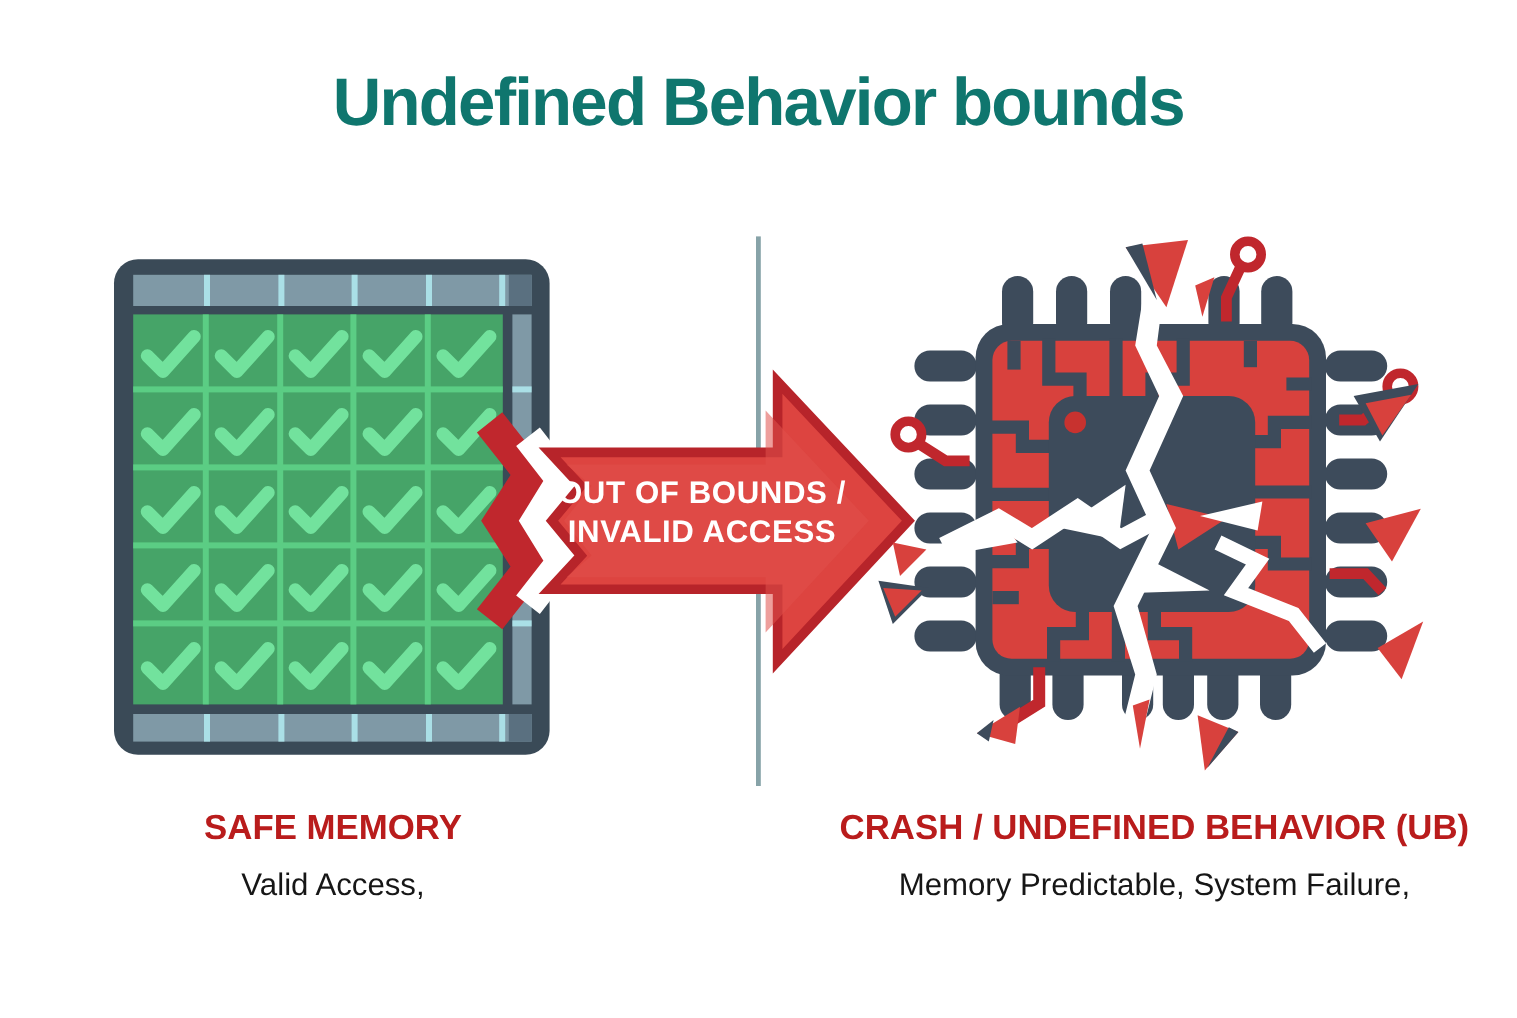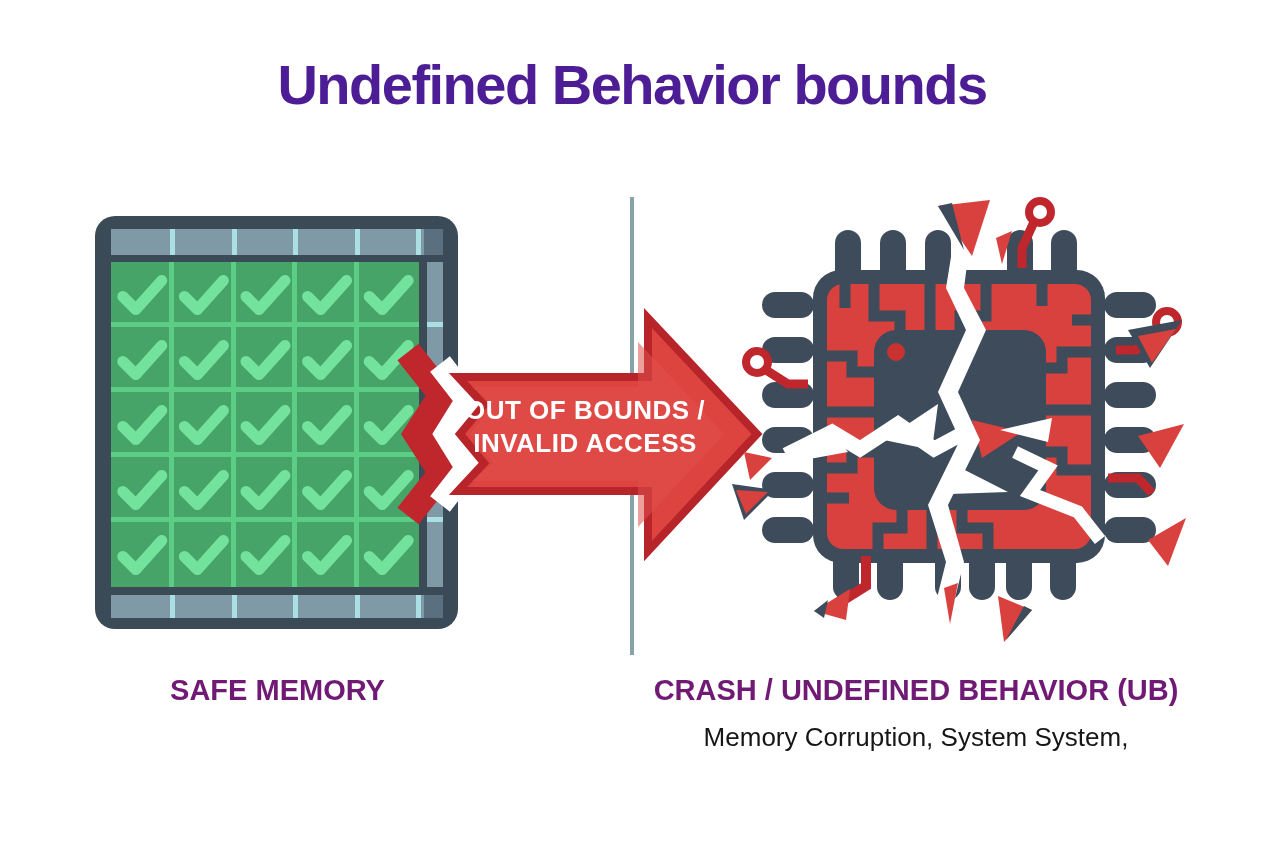--- a/index.html
+++ b/index.html
@@ -3,29 +3,29 @@
 <meta charset="utf-8">
 <style>
   html,body{margin:0;padding:0;}
   body{
     width:1264px;height:848px;position:relative;overflow:hidden;
     background:#ffffff;font-family:"Liberation Sans",sans-serif;
   }
   .title{
     position:absolute;top:52px;left:0;width:100%;
     text-align:center;font-size:56px;font-weight:bold;
-    letter-spacing:-1.5px;color:#4c1d95;
+    letter-spacing:-1.5px;color:#0f766e;
   }
   .stage{position:absolute;top:0;left:0;width:1264px;height:848px;}
   .caption{position:absolute;text-align:center;}
   .caption-left{top:674px;left:60px;width:435px;}
-  .caption-right{top:674px;left:616px;width:600px;}
+  .caption-right{top:674px;left:662px;width:600px;}
   .caption h2{
     margin:0 0 14px 0;font-size:29px;font-weight:bold;
-    color:#701a75;letter-spacing:0px;
+    color:#b91c1c;letter-spacing:0px;
   }
   .caption p{
     margin:0;font-size:26px;color:#161616;line-height:1.28;font-weight:normal;
   }
 </style>
 </head>
 <body>
 
 <div class="title">Undefined Behavior bounds</div>
 
@@ -214,22 +214,22 @@
       <polygon points="998,596 1032,610 1004,642" fill="#d8413d"></polygon>
       <polygon points="1024,606 1032,610 1006,640" fill="#3d4b5b"></polygon>
       <polygon points="944,588 958,583 950,624" fill="#d8413d"></polygon>
     </g>
   </g>
 </svg>
 
 <div class="caption caption-left">
   <h2>SAFE MEMORY</h2>
   <p>
-    <br>
+    <span>Valid Access,</span><br>
   </p>
 </div>
 
 <div class="caption caption-right">
   <h2>CRASH / UNDEFINED BEHAVIOR (UB)</h2>
   <p>
-    <span>Memory Corruption, System System,</span><br>
+    <span>Memory Predictable, System Failure,</span><br>
   </p>
 </div>
 
 </body></html>

